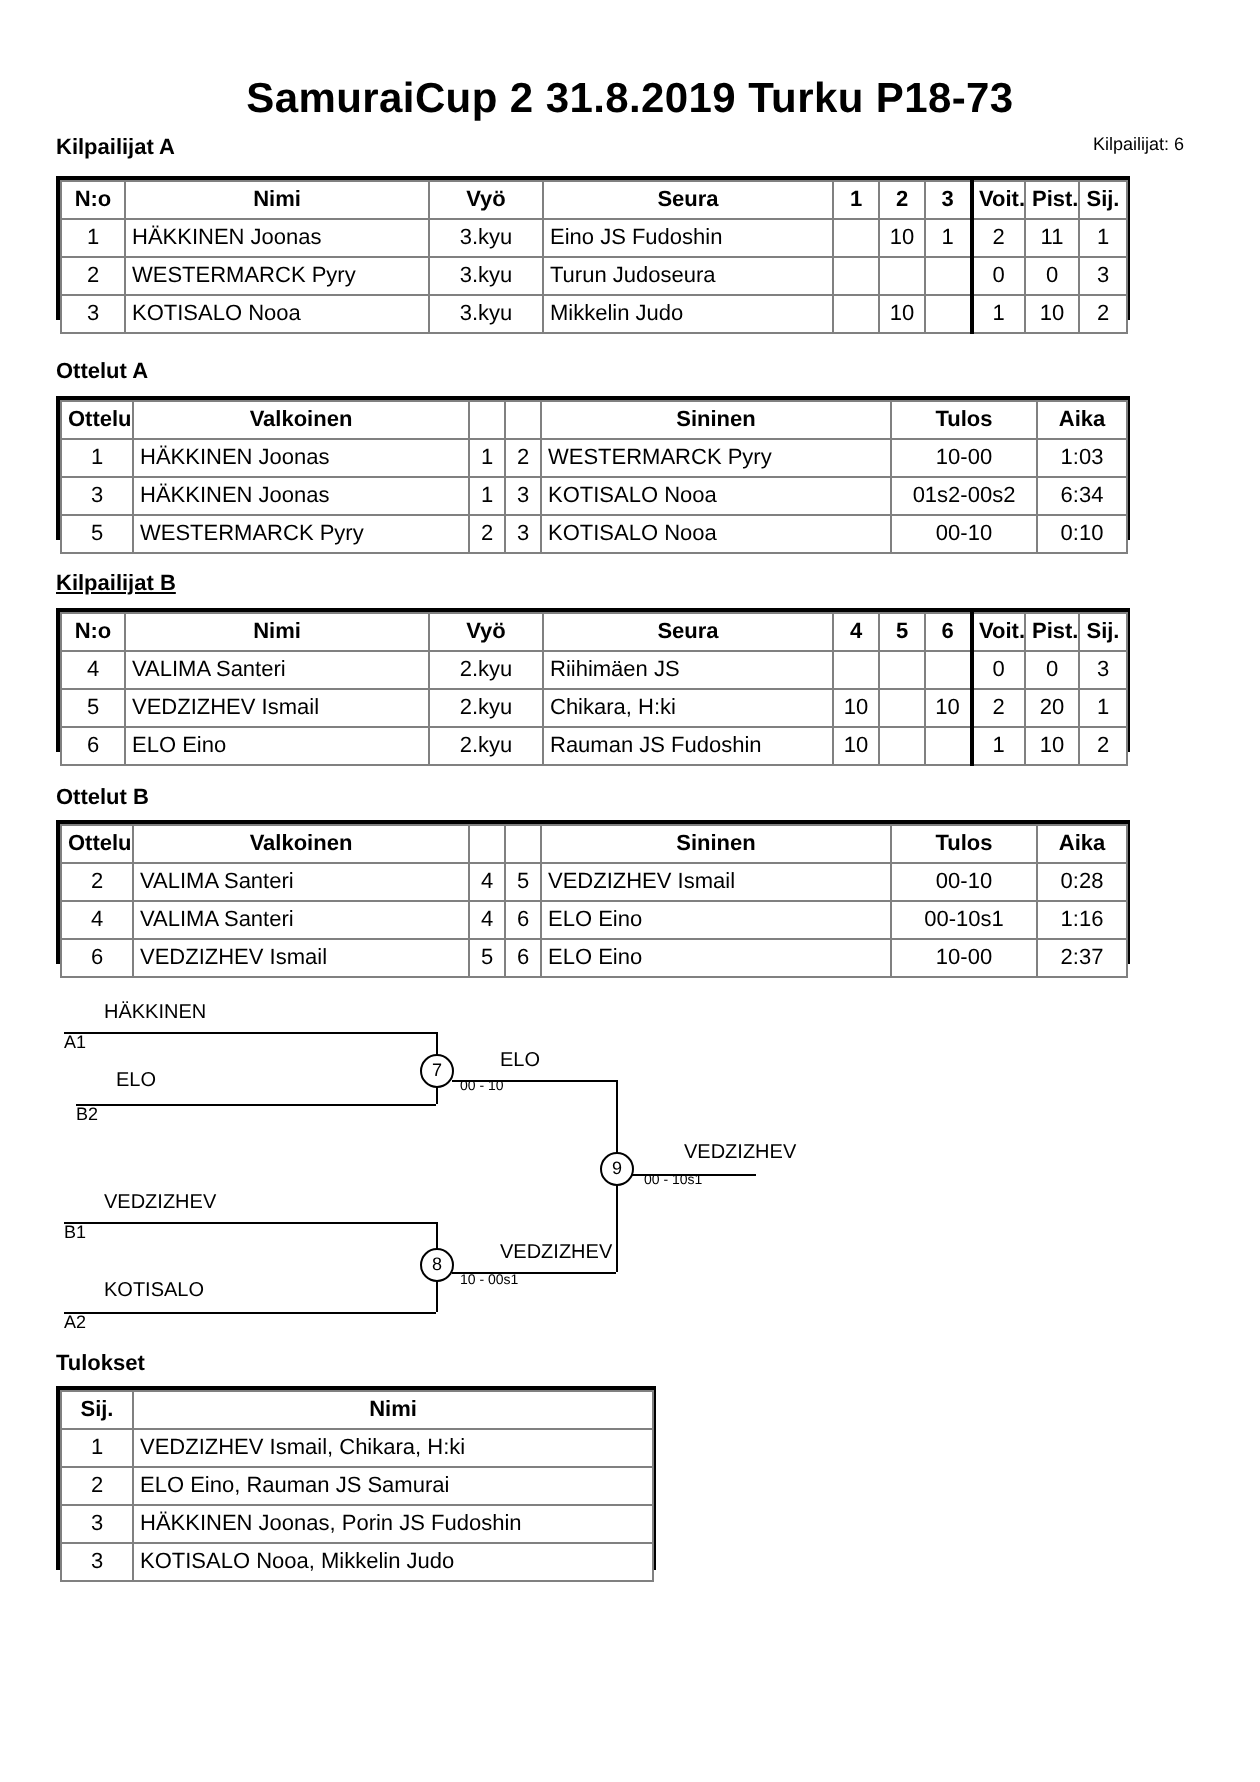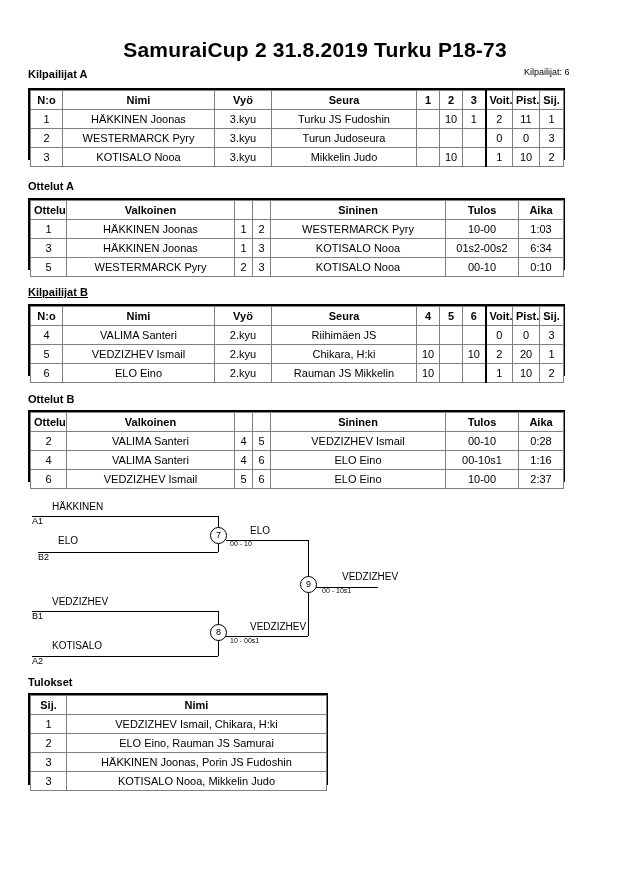--- a/index.html
+++ b/index.html
@@ -23,24 +23,24 @@
     left: 0;
     width: 630px;
     text-align: center;
     font-size: 21px;
     font-weight: bold;
     letter-spacing: 0.2px;
   }
   .competitor-count {
     position: absolute;
     top: 67px;
-    left: 524px;
+    left: 492px;
     width: 100px;
     font-size: 9px;
-    text-align: left;
+    text-align: right;
   }
 
   
   .section-caption {
     position: absolute;
     left: 28px;
     width: 537px;
     text-align: left;
     font-size: 11px;
     font-weight: bold;
@@ -66,21 +66,21 @@
     font-weight: bold;
     text-align: center;
   }
   .outer-frame {
     position: absolute;
     border: 2px solid #000000;
     box-sizing: border-box;
     pointer-events: none;
   }
   .c { text-align: center; }
-  .l { text-align: center; }
+  .l { text-align: left; }
 
   
   .sep-left { border-left: 2px solid #000000 !important; }
 
   
   .bracket {
     position: absolute;
     left: 0;
     top: 495px;
     width: 630px;
@@ -151,21 +151,21 @@
     <th>2</th>
     <th>3</th>
     <th class="sep-left">Voit.</th>
     <th>Pist.</th>
     <th>Sij.</th>
   </tr>
   <tr>
     <td class="c">1</td>
     <td class="l">HÄKKINEN Joonas</td>
     <td class="c">3.kyu</td>
-    <td class="l">Turku JS Fudoshin</td>
+    <td class="l">Eino JS Fudoshin</td>
     <td class="c"></td>
     <td class="c">10</td>
     <td class="c">1</td>
     <td class="c sep-left">2</td>
     <td class="c">11</td>
     <td class="c">1</td>
   </tr>
   <tr>
     <td class="c">2</td>
     <td class="l">WESTERMARCK Pyry</td>
@@ -294,21 +294,21 @@
     <td class="c"></td>
     <td class="c">10</td>
     <td class="c sep-left">2</td>
     <td class="c">20</td>
     <td class="c">1</td>
   </tr>
   <tr>
     <td class="c">6</td>
     <td class="l">ELO Eino</td>
     <td class="c">2.kyu</td>
-    <td class="l">Rauman JS Mikkelin</td>
+    <td class="l">Rauman JS Fudoshin</td>
     <td class="c">10</td>
     <td class="c"></td>
     <td class="c"></td>
     <td class="c sep-left">1</td>
     <td class="c">10</td>
     <td class="c">2</td>
   </tr>
 </tbody>
   </table>
 

